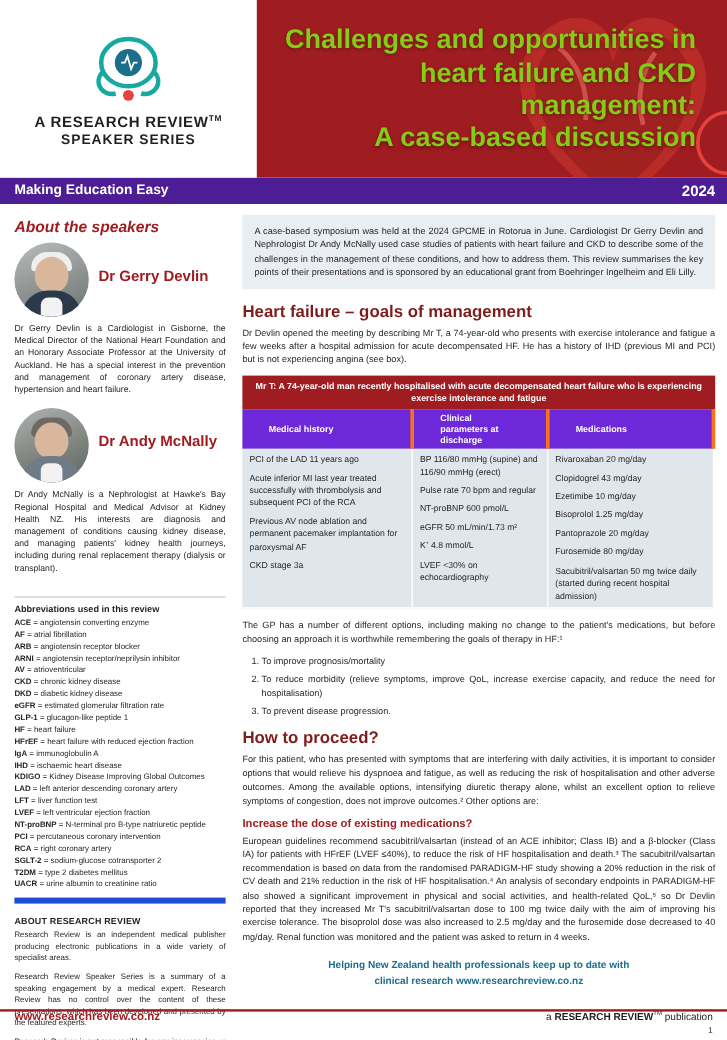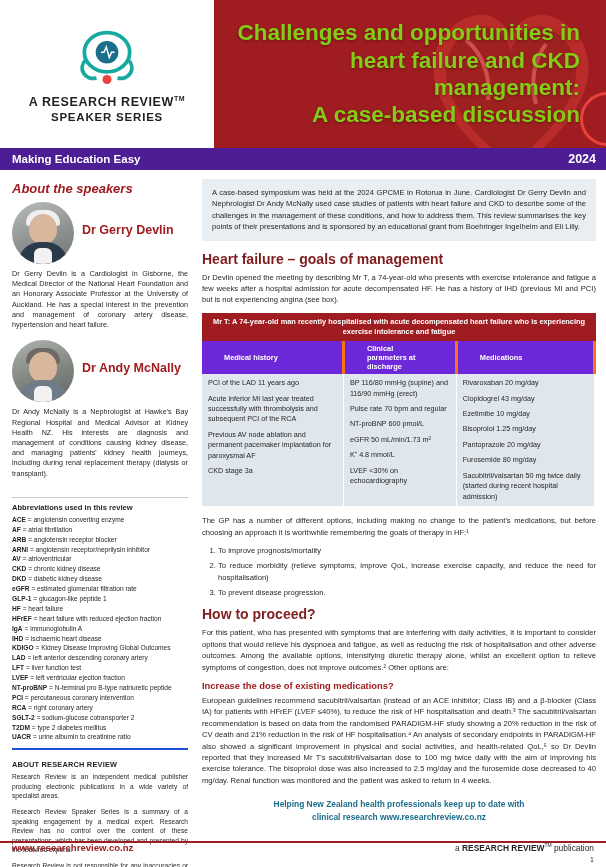--- a/index.html
+++ b/index.html
@@ -74,21 +74,21 @@
   .portrait .face { position:absolute; left:17px; top:12px; width:28px; height:30px; border-radius:50% 50% 45% 45%; background:#d8b79c;}
   .portrait .hair { position:absolute; left:14px; top:8px; width:34px; height:16px; border-radius:18px 18px 4px 4px; background:#efefef;}
   .portrait .hair.dark { background:#6d6a66;}
   .portrait .body { position:absolute; left:6px; bottom:-4px; width:50px; height:26px; border-radius:22px 22px 0 0; background:#2b3a4a;}
   .portrait .body.grey { background:#6f7b86; }
   .portrait .shirt { position:absolute; left:22px; bottom:-4px; width:18px; height:20px; background:#f2f2f2; border-radius:6px 6px 0 0;}
   .speaker-name { color:#9f1c20; font-size:12.5px; font-weight:bold; padding-left:8px; padding-bottom:6px;}
   .speaker-bio { font-size:7.2px; line-height:1.42; text-align:justify; margin-top:5px; color:#231f20;}
 
   .abbrev-box {
-    border-top:1px solid #c9c9c9; border-bottom:2px solid #1d4ed8;
+    border-top:1px solid #c9c9c9; border-bottom:5px solid #1d4ed8;
     padding:5px 0 6px 0; margin-top:18px;
   }
   .abbrev-title { font-size:7.6px; font-weight:bold; margin-bottom:3px; }
   .abbrev-line { font-size:6.6px; line-height:1.5; }
   .abbrev-line b { font-weight:bold; }
 
   .rr-about { margin-top:10px; }
   .rr-about h4 { font-size:7.4px; font-weight:bold; margin:0 0 3px 0; letter-spacing:0.2px;}
   .rr-about p { font-size:6.6px; line-height:1.45; margin:0 0 6px 0; text-align:justify;}
 

